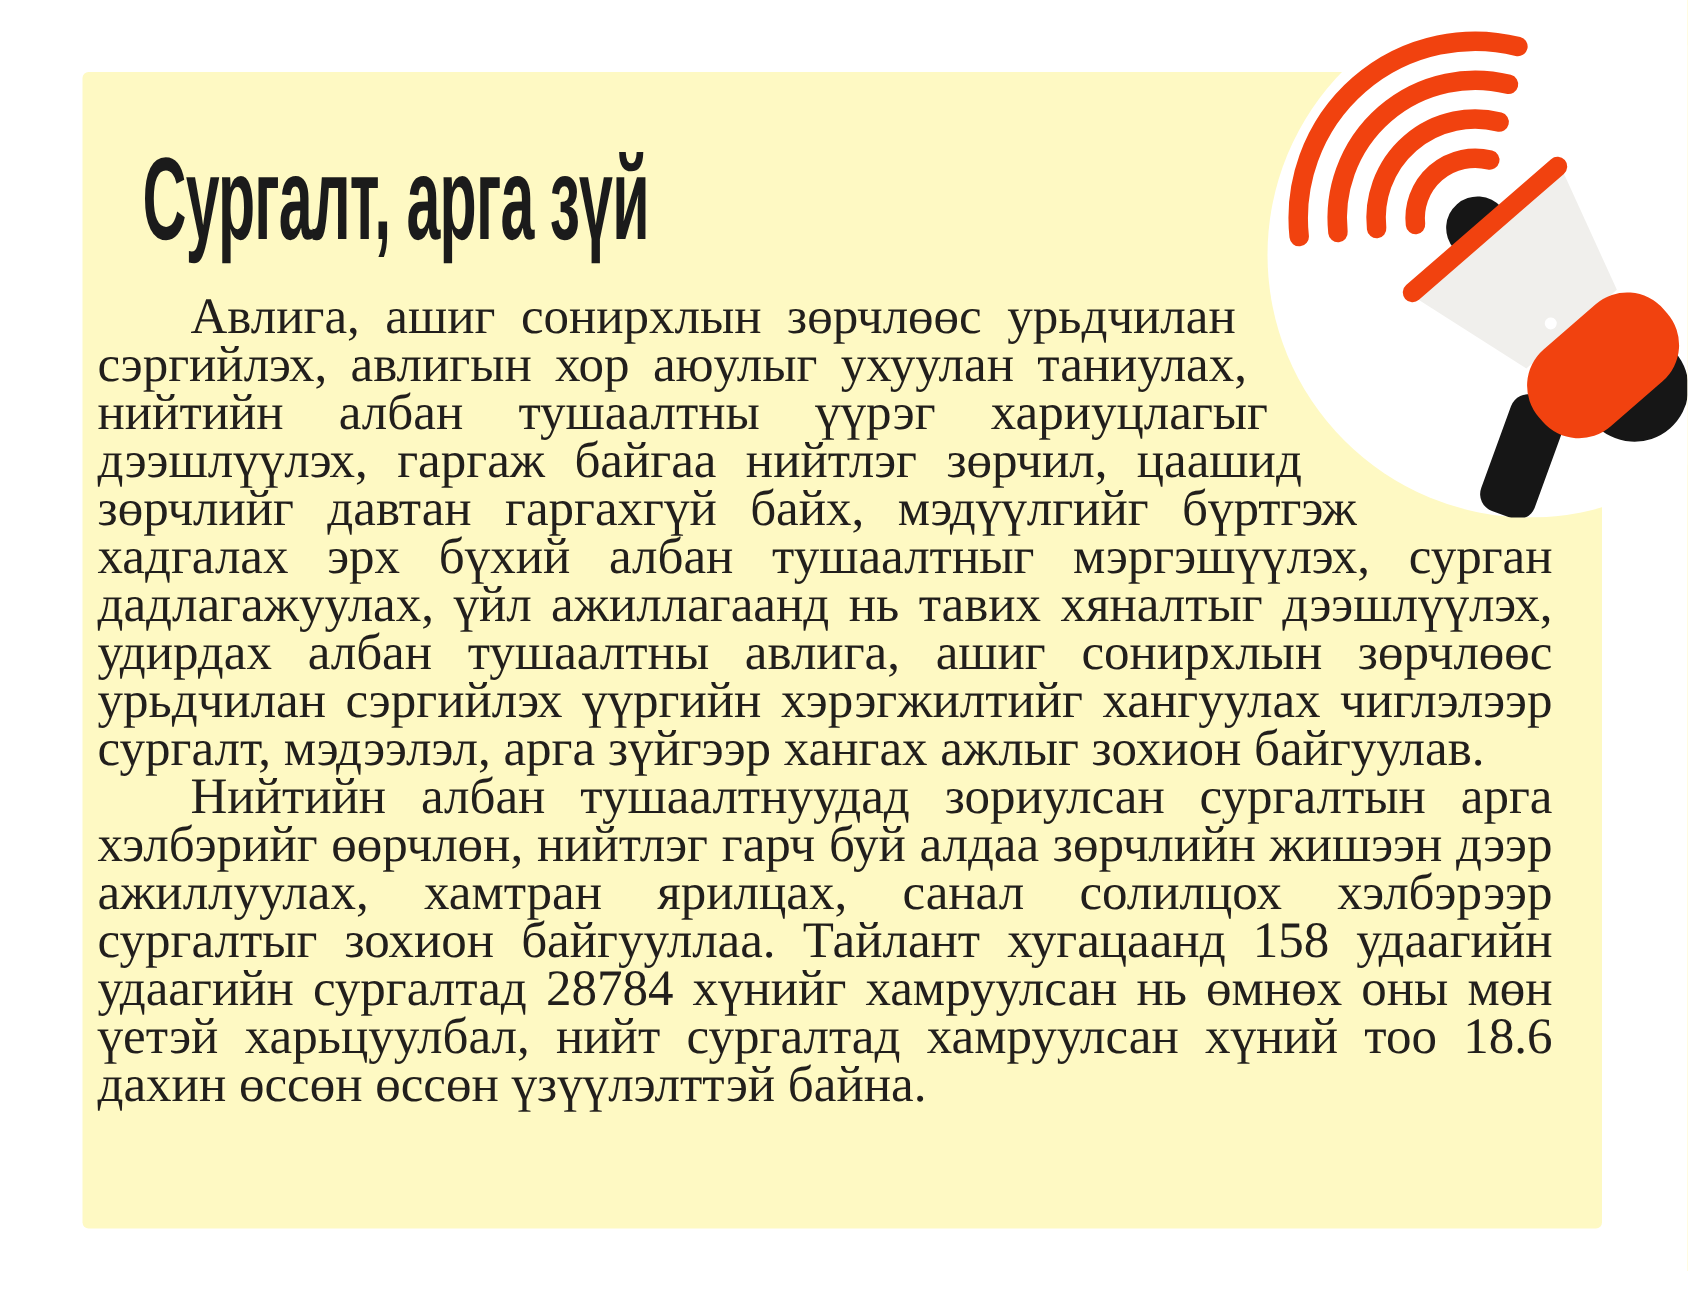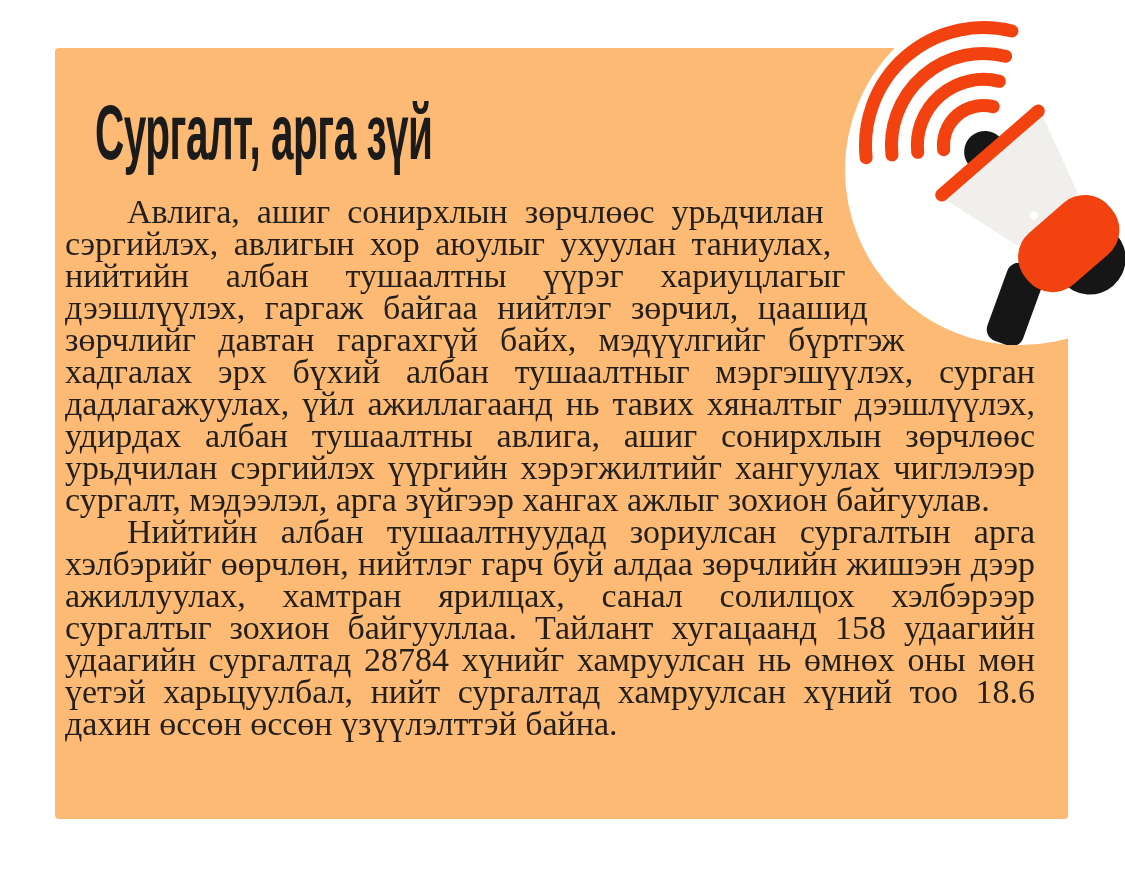--- a/index.html
+++ b/index.html
@@ -7,21 +7,21 @@
     width: 1125px; height: 869px;
     background: #ffffff;
     position: relative;
     overflow: hidden;
     font-family: "Liberation Serif", serif;
   }
   .card {
     position: absolute;
     left: 55px; top: 48px;
     width: 1013px; height: 771px;
-    background: #fdba74;
+    background: #fef9c3;
     border-radius: 4px;
     z-index: 1;
   }
   .illustration {
     position: absolute;
     left: 820px; top: 0;
     width: 305px; height: 345px;
     z-index: 2;
     pointer-events: none;
   }

